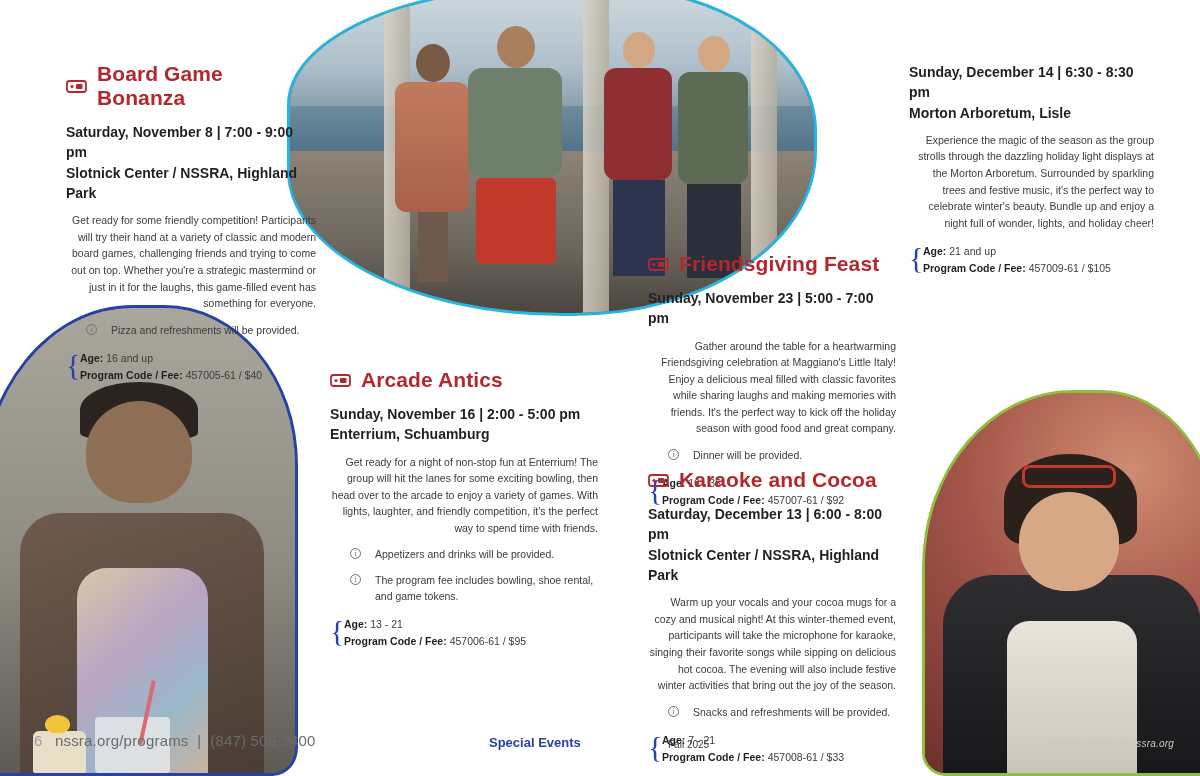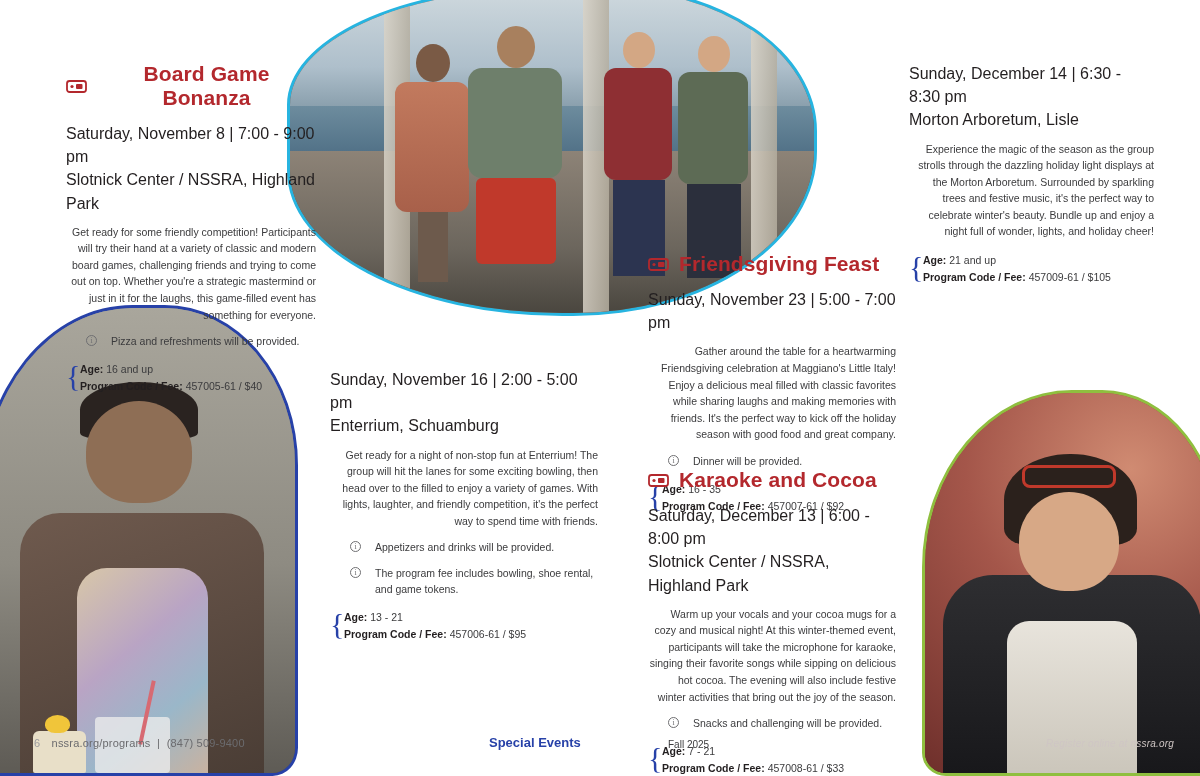--- a/index.html
+++ b/index.html
@@ -125,25 +125,24 @@
     position:absolute; left:33%; top:19%; width:32%; height:6%;
     border:3px solid #c0392b; border-radius:8px;
   }
 
   
   .block { position: absolute; }
   .title {
     display:flex; align-items:center; gap:10px;
     color:#b3282d; font-size:21px; font-weight:bold; letter-spacing:.1px;
     margin-bottom:12px;
-    text-align:center;
   }
   .title .ticket-icon { display:inline-flex; align-items:center; }
   .when {
-    font-size:16px; font-weight:normal; color:#231f20; line-height:1.45;
+    font-size:14px; font-weight:bold; color:#231f20; line-height:1.45;
     margin-bottom:9px;
   }
   .desc {
     font-size:10.5px; color:#3b3b3d; line-height:1.58; margin-bottom:10px;text-align:right;
   }
   .note {
     display:flex; gap:14px; align-items:flex-start;
     font-size:10.5px; color:#3b3b3d; line-height:1.55;
     margin: 9px 0 9px 20px;
   }
@@ -168,21 +167,21 @@
   #b-board   { left:66px;  top:62px;  width:250px; }
   #b-arcade  { left:330px; top:368px; width:268px; }
   #b-friends { left:648px; top:252px; width:248px; }
   #b-karaoke { left:648px; top:468px; width:248px; }
   #b-lights  { left:909px; top:62px;  width:245px; }
 
   
   .footer { position:absolute; left:0; bottom:0; width:1200px; height:40px; }
   .footer-left {
     position:absolute; left:34px; bottom:27px;
-    font-size:11px; color:#6b6b6e; letter-spacing:.2px;margin-top:25px;
+    font-size:15px; color:#6b6b6e; letter-spacing:.2px;margin-top:25px;
   }
   .footer-left .pagenum { color:#9a9a9e; margin-right:8px; }
   .footer-center {
     position:absolute; left:489px; bottom:26px;
     font-size:13px; font-weight:bold; color:#2741a8;
   }
   .footer-year {
     position:absolute; left:652px; bottom:26px;
     font-size:10px; color:#3b3b3d;padding-left:16px;
   }
@@ -274,25 +273,35 @@
         <span>16 and up</span>
       </div>
       <div class="row">
         <b>Program Code / Fee:</b>
         <span>457005-61 / $40</span>
       </div>
     </div>
   </div>
 
   <div class="block" id="b-arcade">
+    <div class="title">
+      <span class="ticket-icon">
+        <svg width="21" height="15" viewBox="0 0 21 15">
+            <rect x="1" y="2" width="19" height="11" rx="2.5" fill="none" stroke="#b3282d" stroke-width="1.8"></rect>
+            <circle cx="6" cy="7.5" r="1.6" fill="#b3282d"></circle>
+            <rect x="10" y="5" width="6.5" height="5" rx="1" fill="#b3282d"></rect>
+          </svg>
+      </span>
+      <span>Arcade Antics</span>
+    </div>
     <div class="when">
       <div>Sunday, November 16 | 2:00 - 5:00 pm</div>
       <div>Enterrium, Schuamburg</div>
     </div>
-    <div class="desc">Get ready for a night of non-stop fun at Enterrium! The group will hit the lanes for some exciting bowling, then head over to the filled to enjoy a variety of games. With lights, laughter, and friendly competition, it's the perfect way to spend time with friends.</div>
+    <div class="desc">Get ready for a night of non-stop fun at Enterrium! The group will hit the lanes for some exciting bowling, then head over to the arcade to enjoy a variety of games. With lights, laughter, and friendly competition, it's the perfect way to spend time with friends.</div>
     <div class="note">
       <span class="i-icon">i</span>
       <span>Appetizers and drinks will be provided.</span>
     </div>
     <div class="note">
       <span class="i-icon">i</span>
       <span>The program fee includes bowling, shoe rental, and game tokens.</span>
     </div>
     <div class="agebox">
       <span class="brace">{</span>
@@ -350,21 +359,21 @@
       </span>
       <span>Karaoke and Cocoa</span>
     </div>
     <div class="when">
       <div>Saturday, December 13 | 6:00 - 8:00 pm</div>
       <div>Slotnick Center / NSSRA, Highland Park</div>
     </div>
     <div class="desc">Warm up your vocals and your cocoa mugs for a cozy and musical night! At this winter-themed event, participants will take the microphone for karaoke, singing their favorite songs while sipping on delicious hot cocoa. The evening will also include festive winter activities that bring out the joy of the season.</div>
     <div class="note">
       <span class="i-icon">i</span>
-      <span>Snacks and challenging will be provided.</span>
+      <span>Snacks and refreshments will be provided.</span>
     </div>
     <div class="agebox">
       <span class="brace">{</span>
       <div class="row">
         <b>Age:</b>
         <span>7 - 21</span>
       </div>
       <div class="row">
         <b>Program Code / Fee:</b>
         <span>457008-61 / $33</span>

